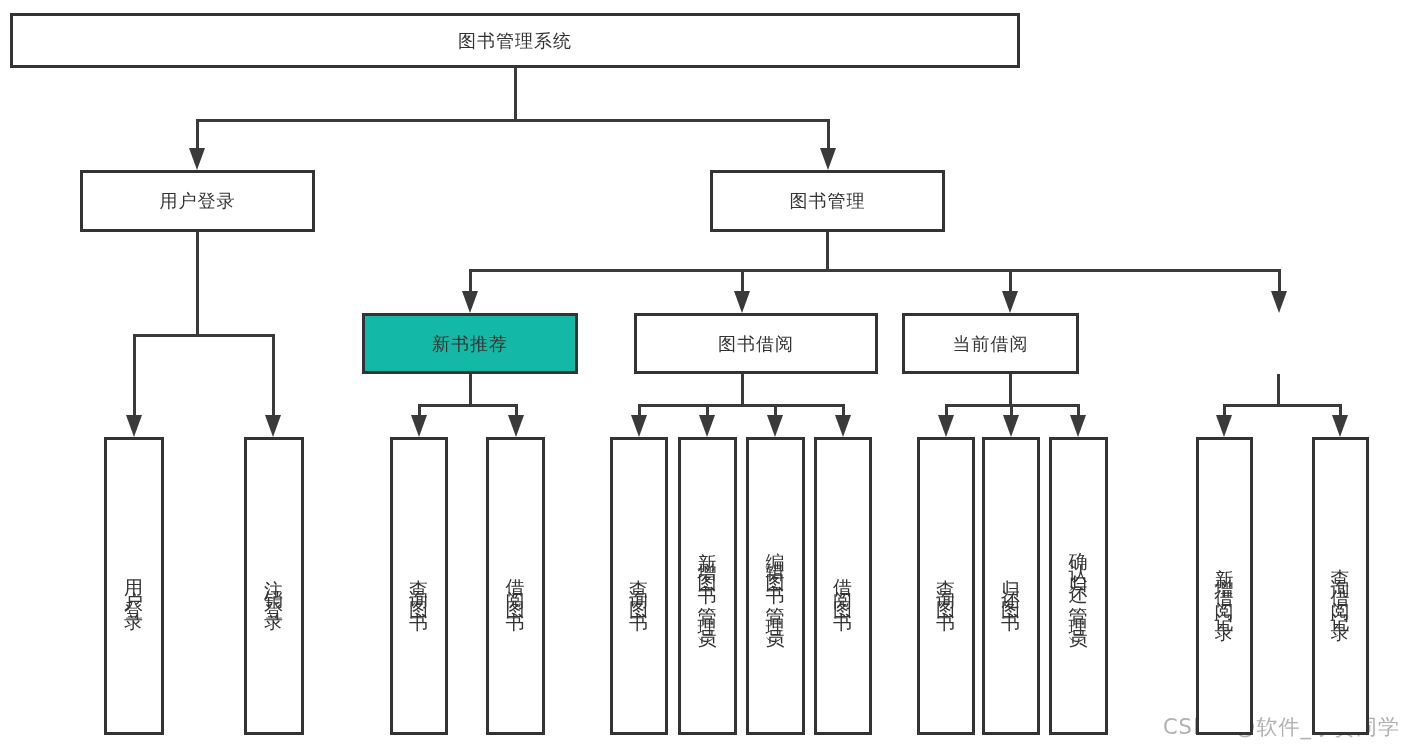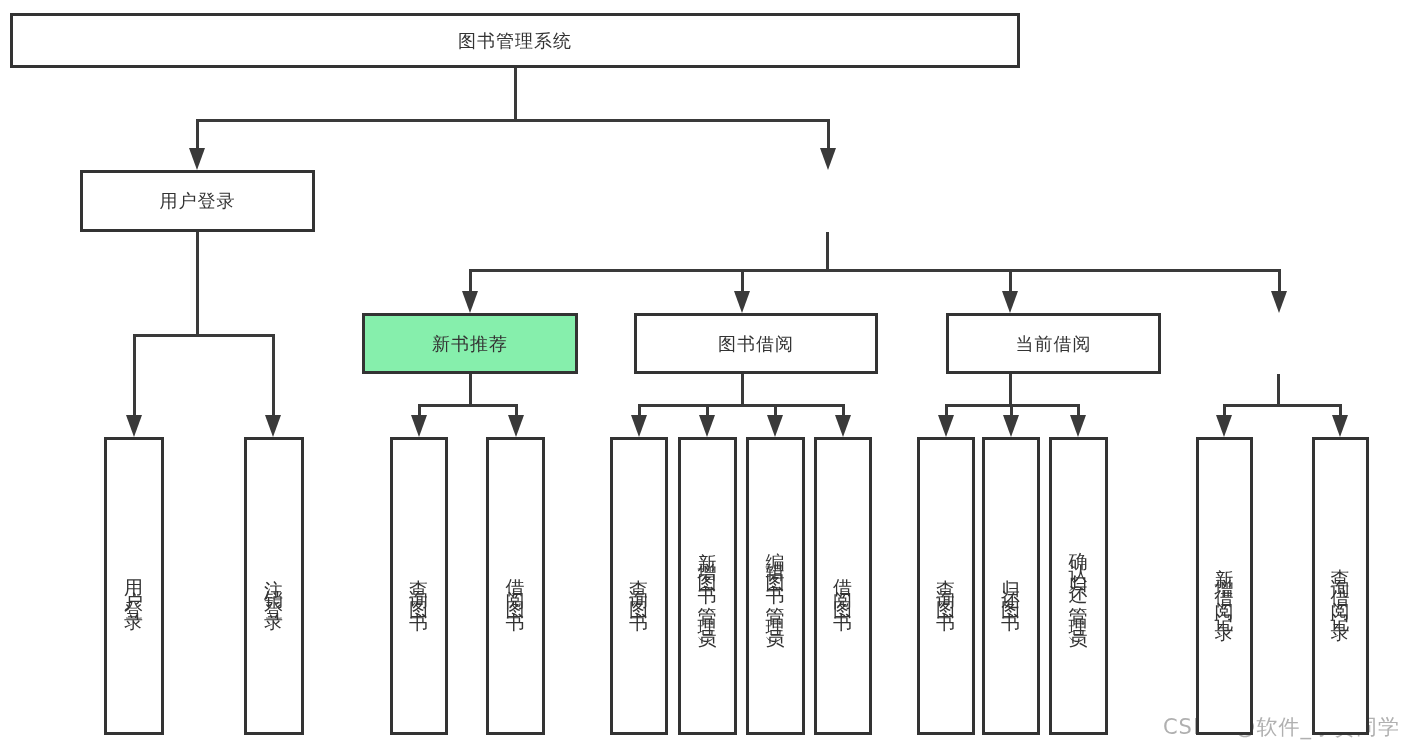--- a/index.html
+++ b/index.html
@@ -109,27 +109,30 @@
     <div class="cline" style="left: 1222.5px; top: 405px; width: 3px; height: 14px; background: rgb(58, 58, 58);"></div>
     <div class="carrow" style="left: 1216px; top: 415px; border-top-color: rgb(58, 58, 58);"></div>
     <div class="cline" style="left: 1338.5px; top: 405px; width: 3px; height: 14px; background: rgb(58, 58, 58);"></div>
     <div class="carrow" style="left: 1332px; top: 415px; border-top-color: rgb(58, 58, 58);"></div>
     <div class="node h" style="left: 10px; top: 13px; width: 1010px; height: 55px; background: rgb(255, 255, 255); border-color: rgb(51, 51, 51);">
       <span class="lbl" style="color: rgb(51, 51, 51);">图书管理系统</span>
     </div>
     <div class="node h" style="left: 80px; top: 170px; width: 235px; height: 62px; background: rgb(255, 255, 255); border-color: rgb(51, 51, 51);">
       <span class="lbl" style="color: rgb(51, 51, 51);">用户登录</span>
     </div>
-    <div class="node h" style="left: 362px; top: 313px; width: 216px; height: 61px; background: #86efac; border-color: rgb(51, 51, 51);">
+    <div class="node h" style="left: 710px; top: 170px; width: 235px; height: 62px; background: rgb(255, 255, 255); border-color: rgb(51, 51, 51);">
+      <span class="lbl" style="color: rgb(51, 51, 51);">图书管理</span>
+    </div>
+    <div class="node h" style="left: 362px; top: 313px; width: 216px; height: 61px; background: #14b8a6; border-color: rgb(51, 51, 51);">
       <span class="lbl" style="color: rgb(51, 51, 51);">新书推荐</span>
     </div>
     <div class="node h" style="left: 634px; top: 313px; width: 244px; height: 61px; background: rgb(255, 255, 255); border-color: rgb(51, 51, 51);">
       <span class="lbl" style="color: rgb(51, 51, 51);">图书借阅</span>
     </div>
-    <div class="node h" style="left: 902px; top: 313px; width: 215px; height: 61px; background: rgb(255, 255, 255); border-color: rgb(51, 51, 51); margin-left: 44px;">
+    <div class="node h" style="left: 902px; top: 313px; width: 177px; height: 61px; background: rgb(255, 255, 255); border-color: rgb(51, 51, 51);">
       <span class="lbl" style="color: rgb(51, 51, 51);">当前借阅</span>
     </div>
     <div class="node v" style="left: 104px; top: 437px; width: 60px; height: 298px; background: rgb(255, 255, 255); border-color: rgb(51, 51, 51);">
       <span class="lbl" style="color: rgb(51, 51, 51);">用户登录</span>
     </div>
     <div class="node v" style="left: 244px; top: 437px; width: 60px; height: 298px; background: rgb(255, 255, 255); border-color: rgb(51, 51, 51);">
       <span class="lbl" style="color: rgb(51, 51, 51);">注销登录</span>
     </div>
     <div class="node v" style="left: 390px; top: 437px; width: 58px; height: 298px; background: rgb(255, 255, 255); border-color: rgb(51, 51, 51);">
       <span class="lbl" style="color: rgb(51, 51, 51);">查询图书</span>

